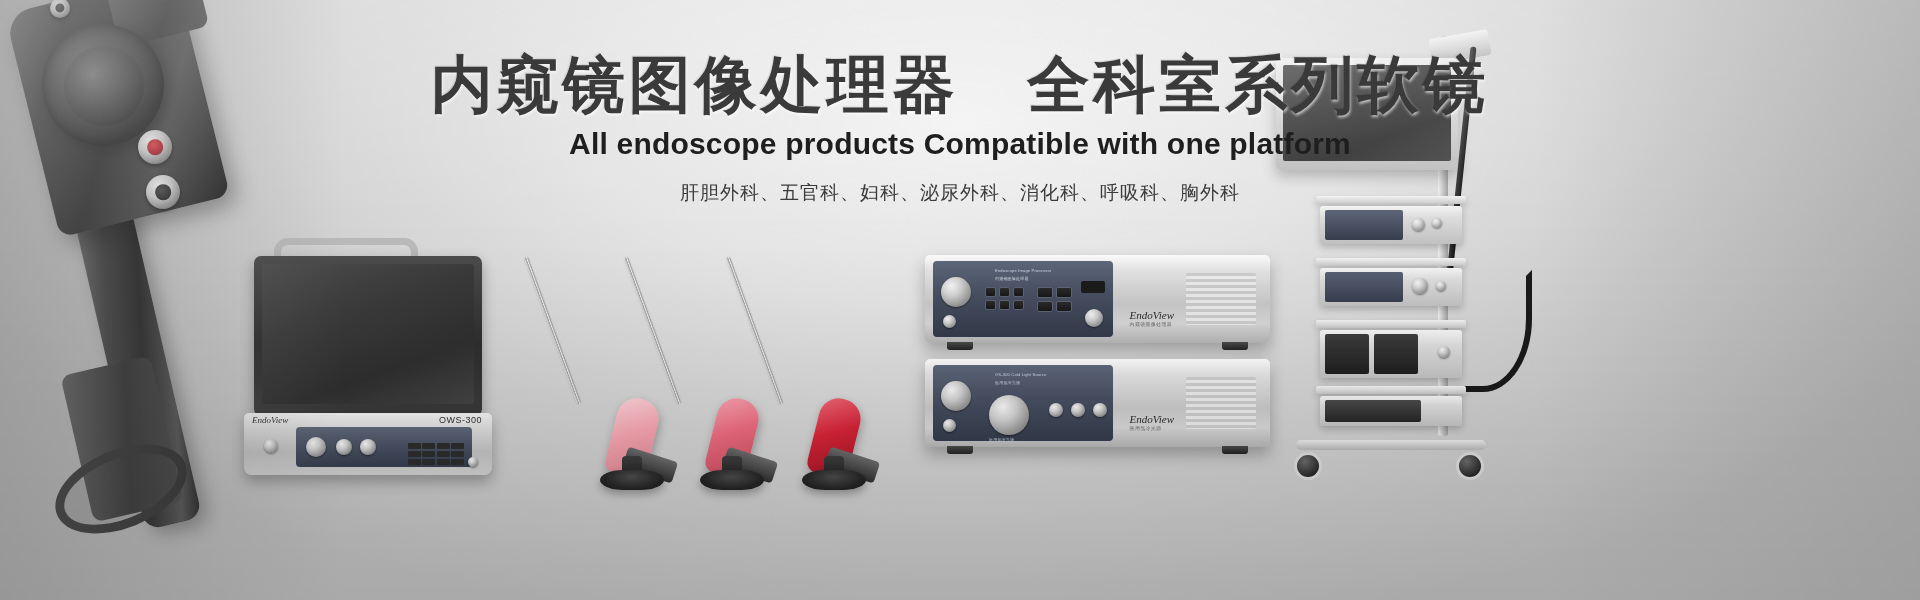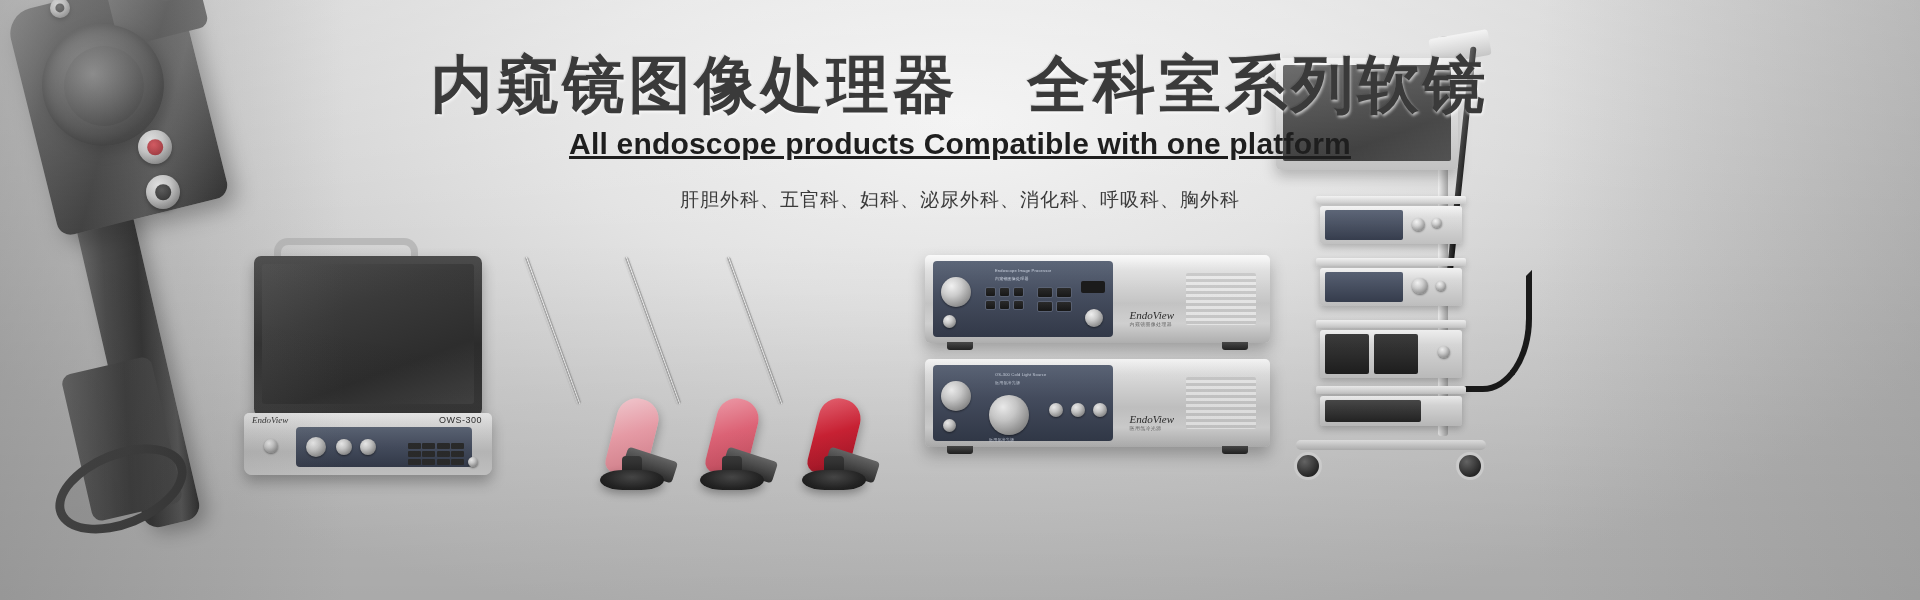--- a/index.html
+++ b/index.html
@@ -43,24 +43,23 @@
     white-space:nowrap;
   }
   .headline .gap{display:inline-block;width:26px;}
   .subhead{
     margin-top:8px;
     font-size:30px;
     font-weight:700;
     color:#1e1e1e;
     letter-spacing:.2px;
     white-space:nowrap;
-    text-decoration:underline;
   }
   .spec-cn{
-    margin-top:26px;
+    margin-top:19px;
     font-size:19px;
     font-weight:400;
     color:#3b3b3b;
     letter-spacing:1px;
     white-space:nowrap;
   }
   .spec-en{
     margin-top:5px;
     font-size:18px;
     font-weight:400;

